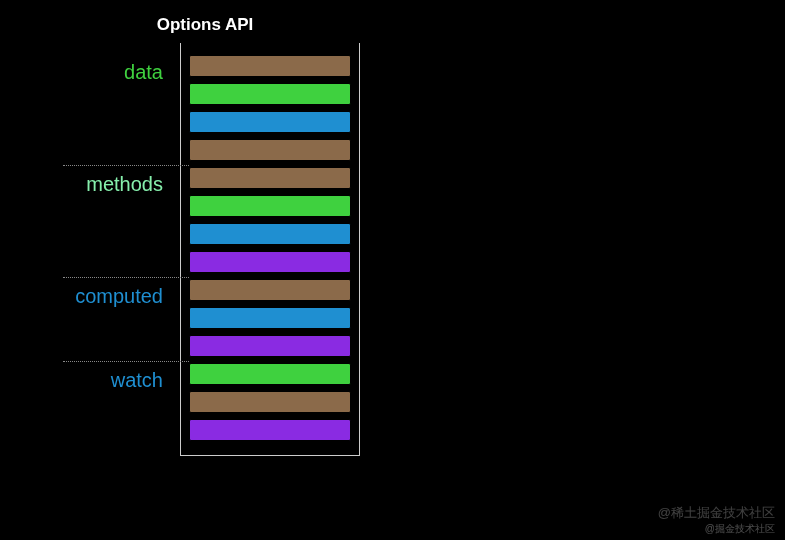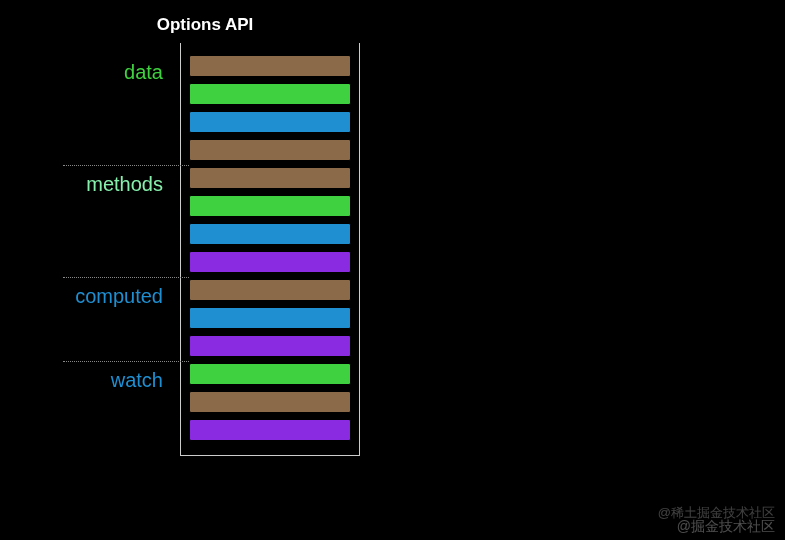--- a/index.html
+++ b/index.html
@@ -65,21 +65,21 @@
     right: 10px;
     bottom: 18px;
     color: rgba(255,255,255,0.25);
     font-size: 13px;
   }
   .watermark-small {
     position: absolute;
     right: 10px;
     bottom: 4px;
     color: rgba(255,255,255,0.3);
-    font-size: 14px;
+    font-size: 10px;
   }
 </style>
 </head>
 <body>
 
 <div class="diagram">
   <div class="title">Options API</div>
   <div class="box" id="box">
       <div class="section">
         <div class="section-label" style="color: rgb(63, 209, 63);">data</div>

